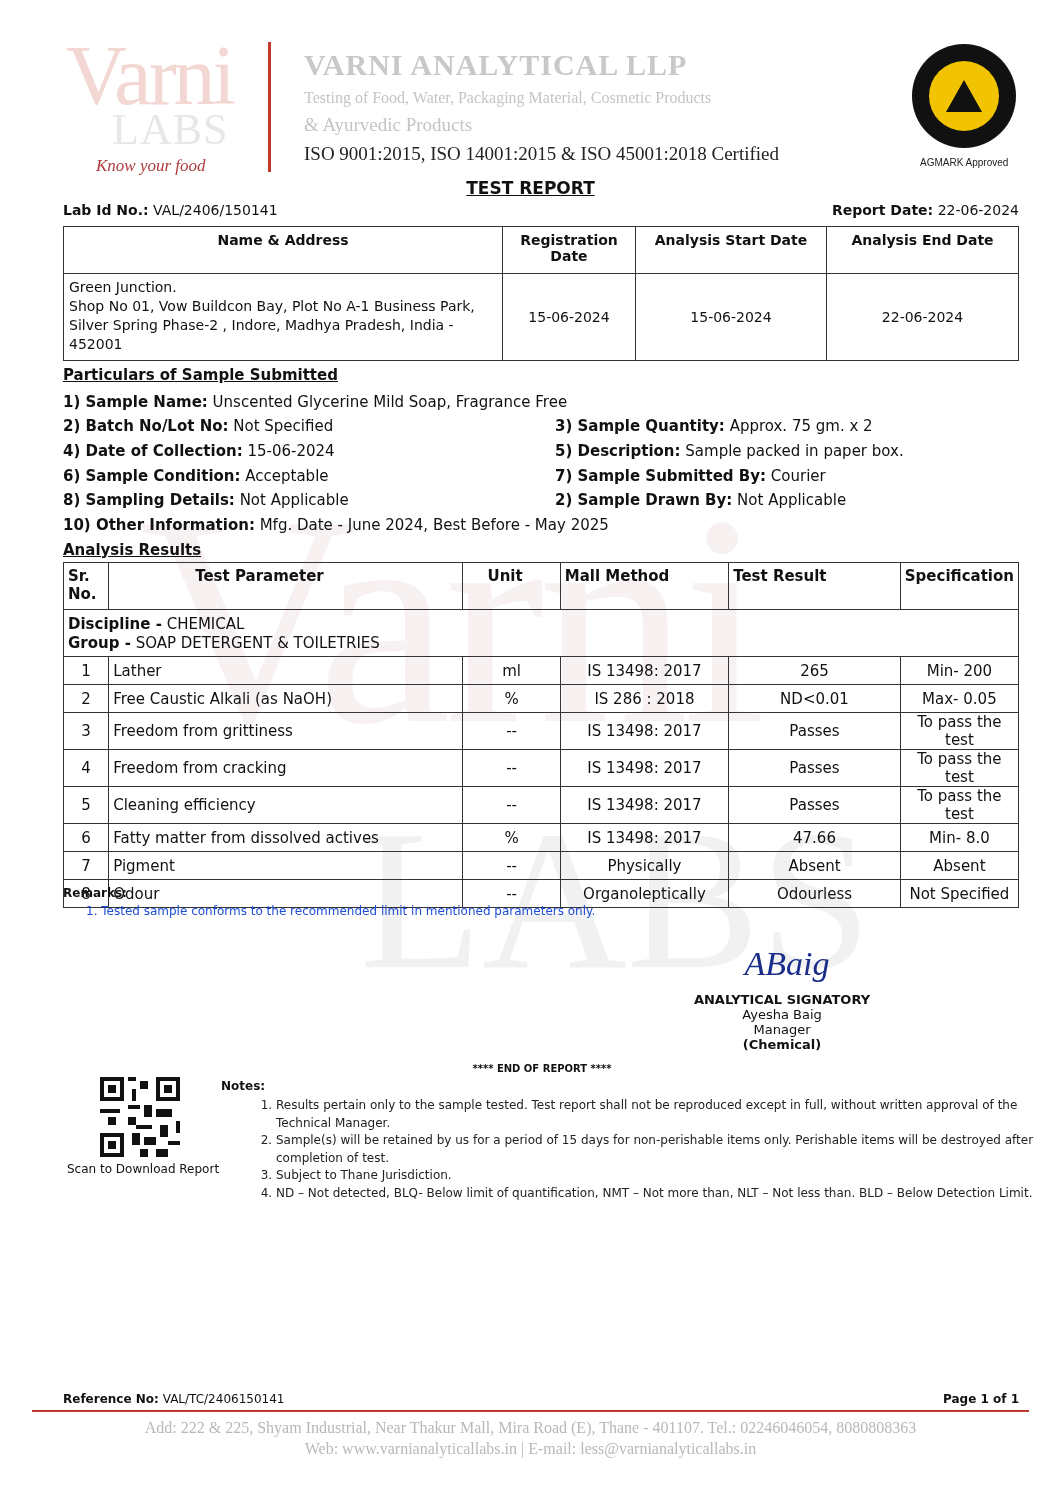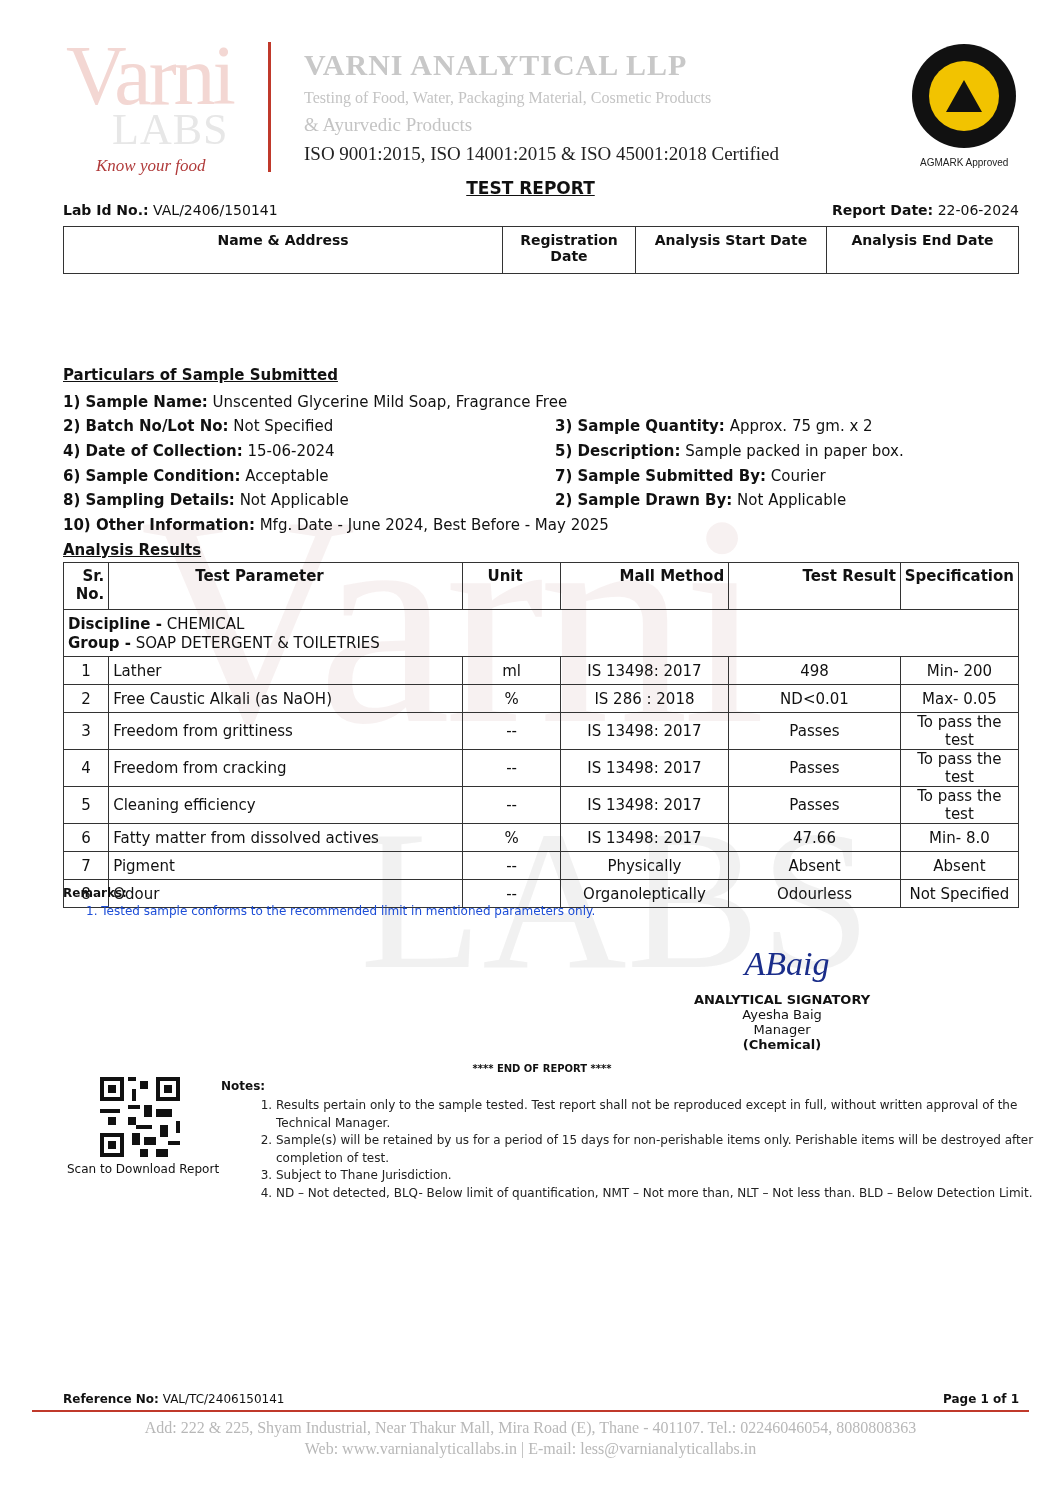--- a/index.html
+++ b/index.html
@@ -25,21 +25,21 @@
   b { font-weight:bold; }
   table { border-collapse:collapse; position:absolute; font-size:14px; }
   td, th { border:1px solid #333; }
   .t1 { left:63px; top:226px; width:956px; }
   .t1 th { font-weight:bold; text-align:center; vertical-align:top; padding:5px 4px; height:36px; }
   .t1 td { padding:4px 5px; height:78px; }
   .sec-head { left:63px; top:366px; font-size:15px; font-weight:bold; text-decoration:underline; }
   .part { font-size:15px; line-height:24.5px; }
   .part .k { font-weight:bold; }
   .t2 { left:63px; top:562px; width:956px; font-size:15px; }
-  .t2 th { font-weight:bold; text-align:right; vertical-align:top; padding:4px 4px; height:38px; }
+  .t2 th { font-weight:bold; text-align:left; vertical-align:top; padding:4px 4px; height:38px; }
   .t2 td { height:27px; padding:0 4px; text-align:center; }
   .t2 td.l { text-align:left; }
   .remarks { left:63px; top:886px; font-size:12px; font-weight:bold; }
   .remark1 { left:86px; top:904px; font-size:12px; color:#1d4ed8; }
   .sig { left:682px; top:936px; width:200px; text-align:center; font-size:13px; }
   .sig-mark { font-family:"Liberation Serif", serif; font-style:italic; font-size:34px; color:#1a2d8a; height:56px; line-height:56px; margin-left:10px; }
   .end { left:0; width:1084px; top:1063px; text-align:center; font-size:10px; font-weight:bold; }
   .qrlabel { left:67px; top:1162px; font-size:12px; }
   .notes-h { left:221px; top:1079px; font-size:12px; font-weight:bold; }
   .notes { left:252px; top:1097px; width:760px; font-size:12px; line-height:17.5px; color:#222; margin:0; padding:0 0 0 24px; }
@@ -76,20 +76,29 @@
 <div class="abs repdate"><b>Report Date:</b> <span>22-06-2024</span></div>
 
 <table class="t1">
   <tbody>
       <tr>
     <th style="width:430px">Name &amp; Address</th>
     <th style="width:124px">Registration Date</th>
     <th style="width:182px">Analysis Start Date</th>
     <th>Analysis End Date</th>
   </tr>
+  <tr>
+    <td style="line-height:19px;vertical-align:top">
+          <div>Green Junction.</div>
+          <div>Shop No 01, Vow Buildcon Bay, Plot No A-1 Business Park, Silver Spring Phase-2 , Indore, Madhya Pradesh, India - 452001</div>
+        </td>
+    <td style="text-align:center">15-06-2024</td>
+    <td style="text-align:center">15-06-2024</td>
+    <td style="text-align:center">22-06-2024</td>
+  </tr>
 </tbody>
   </table>
 
 <div class="abs sec-head">Particulars of Sample Submitted</div>
 <div class="abs part" style="left:63px;top:390px"><span class="k">1) Sample Name:</span> <span>Unscented Glycerine Mild Soap, Fragrance Free</span></div>
 <div class="abs part" style="left:63px;top:414px"><span class="k">2) Batch No/Lot No:</span> <span>Not Specified</span></div>
 <div class="abs part" style="left:555px;top:414px"><span class="k">3) Sample Quantity:</span> <span>Approx. 75 gm. x 2</span></div>
 <div class="abs part" style="left:63px;top:439px"><span class="k">4) Date of Collection:</span> <span>15-06-2024</span></div>
 <div class="abs part" style="left:555px;top:439px"><span class="k">5) Description:</span> <span>Sample packed in paper box.</span></div>
 <div class="abs part" style="left:63px;top:464px"><span class="k">6) Sample Condition:</span> <span>Acceptable</span></div>
@@ -114,21 +123,21 @@
     <td colspan="6" class="l" style="height:44px;line-height:19px;padding-top:2px">
       <div><b>Discipline -</b> <span>CHEMICAL</span></div>
       <div><b>Group -</b> <span>SOAP DETERGENT &amp; TOILETRIES</span></div>
     </td>
   </tr>
   <tr>
     <td>1</td>
     <td class="l">Lather</td>
     <td>ml</td>
     <td>IS 13498: 2017</td>
-    <td>498</td>
+    <td>265</td>
     <td>Min- 200</td>
   </tr>
   <tr>
     <td>2</td>
     <td class="l">Free Caustic Alkali (as NaOH)</td>
     <td>%</td>
     <td>IS 286 : 2018</td>
     <td>ND&lt;0.01</td>
     <td>Max- 0.05</td>
   </tr>

